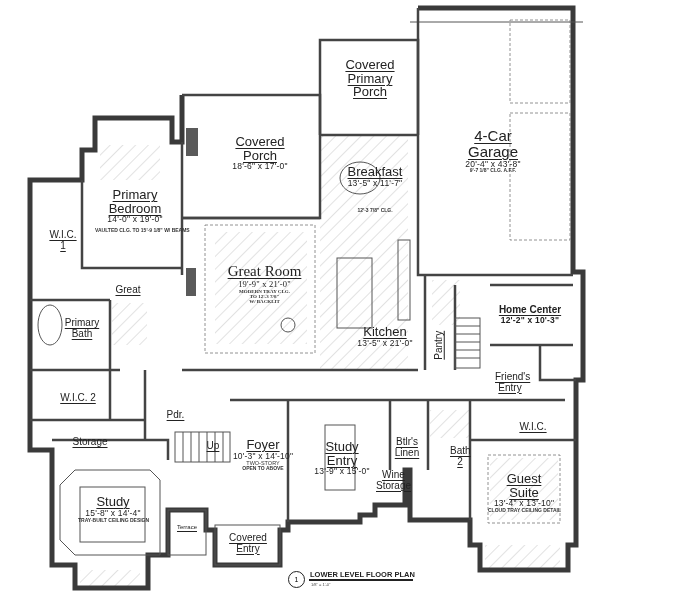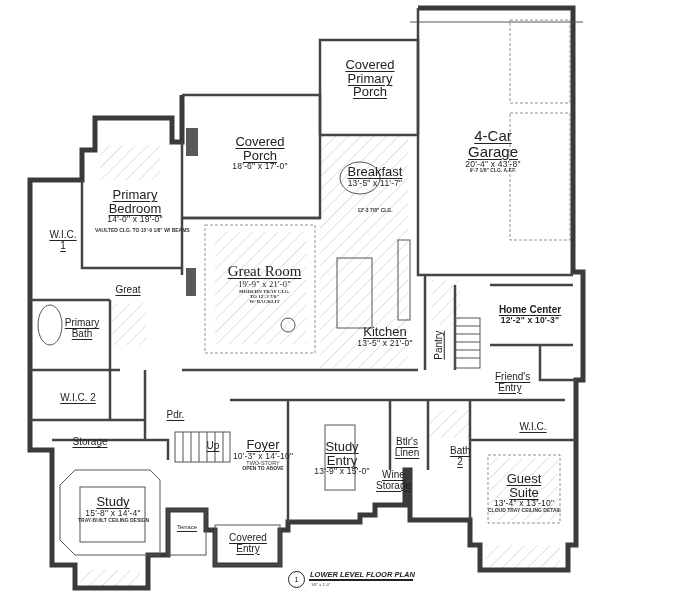--- a/index.html
+++ b/index.html
@@ -248,15 +248,15 @@
 <div class="label" style="left:168px;top:524px;width:38px;">
   <div class="room-name sm" style="font-size:6px;">Terrace</div>
 </div>
 
 <div class="label" style="left:218px;top:533px;width:60px;">
   <div class="room-name sm">Covered</div>
   <div class="room-name sm">Entry</div>
 </div>
 
 <div class="plan-num">1</div>
-<div class="plan-title" style="left:310px;font-style:italic;">LOWER LEVEL FLOOR PLAN</div>
+<div class="plan-title" style="left:310px;">LOWER LEVEL FLOOR PLAN</div>
 <div class="plan-rule"></div>
 <div class="plan-scale" style="top:582px;">1/8" = 1'-0"</div>
 
 </body></html>

